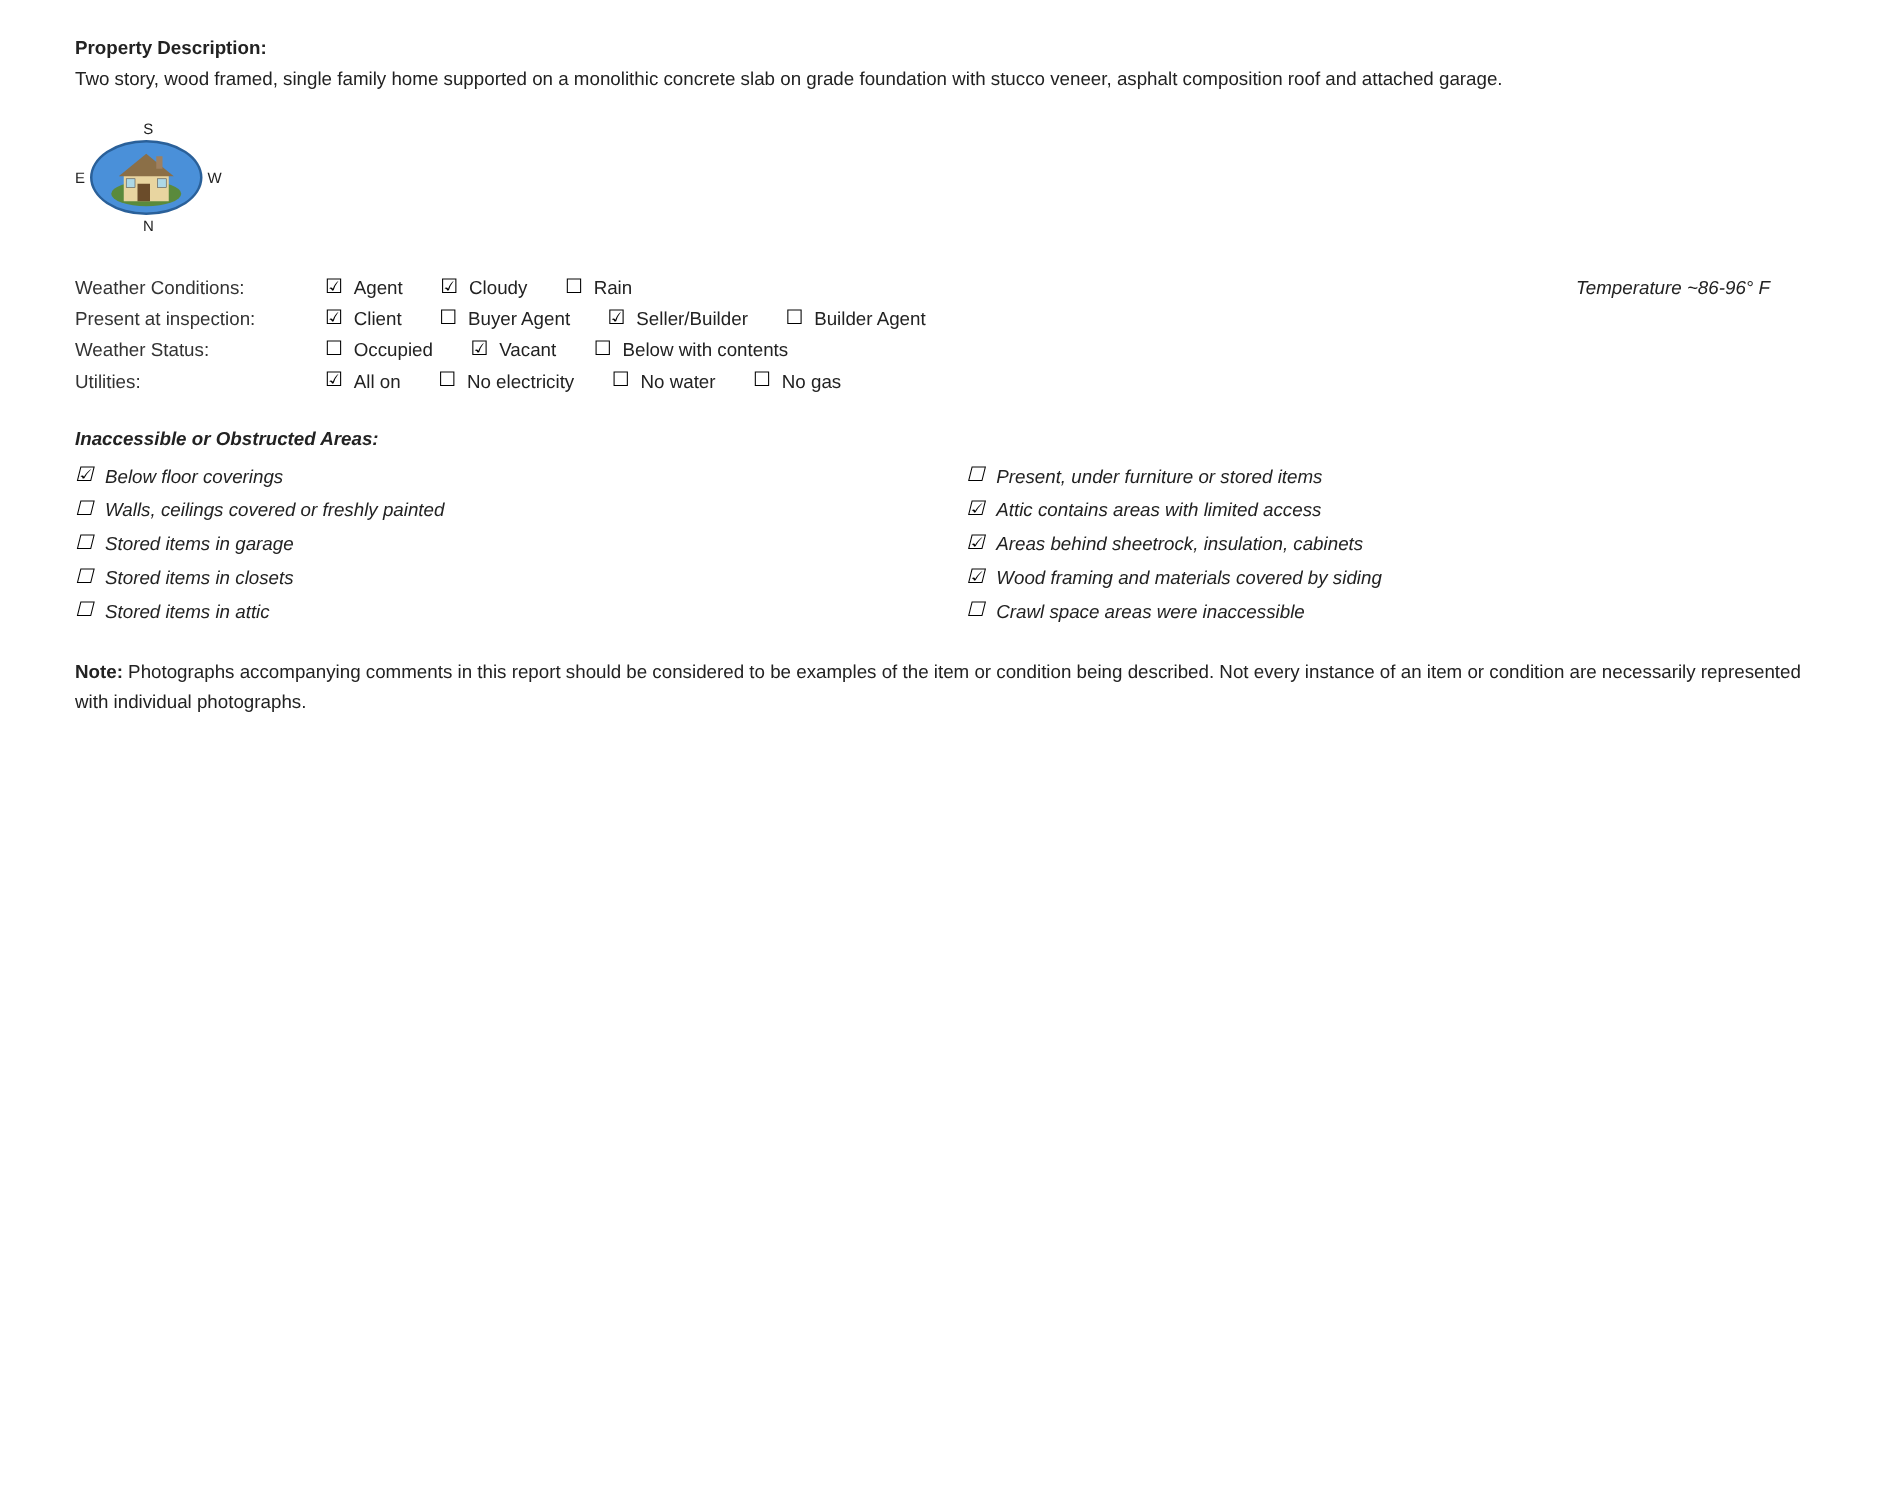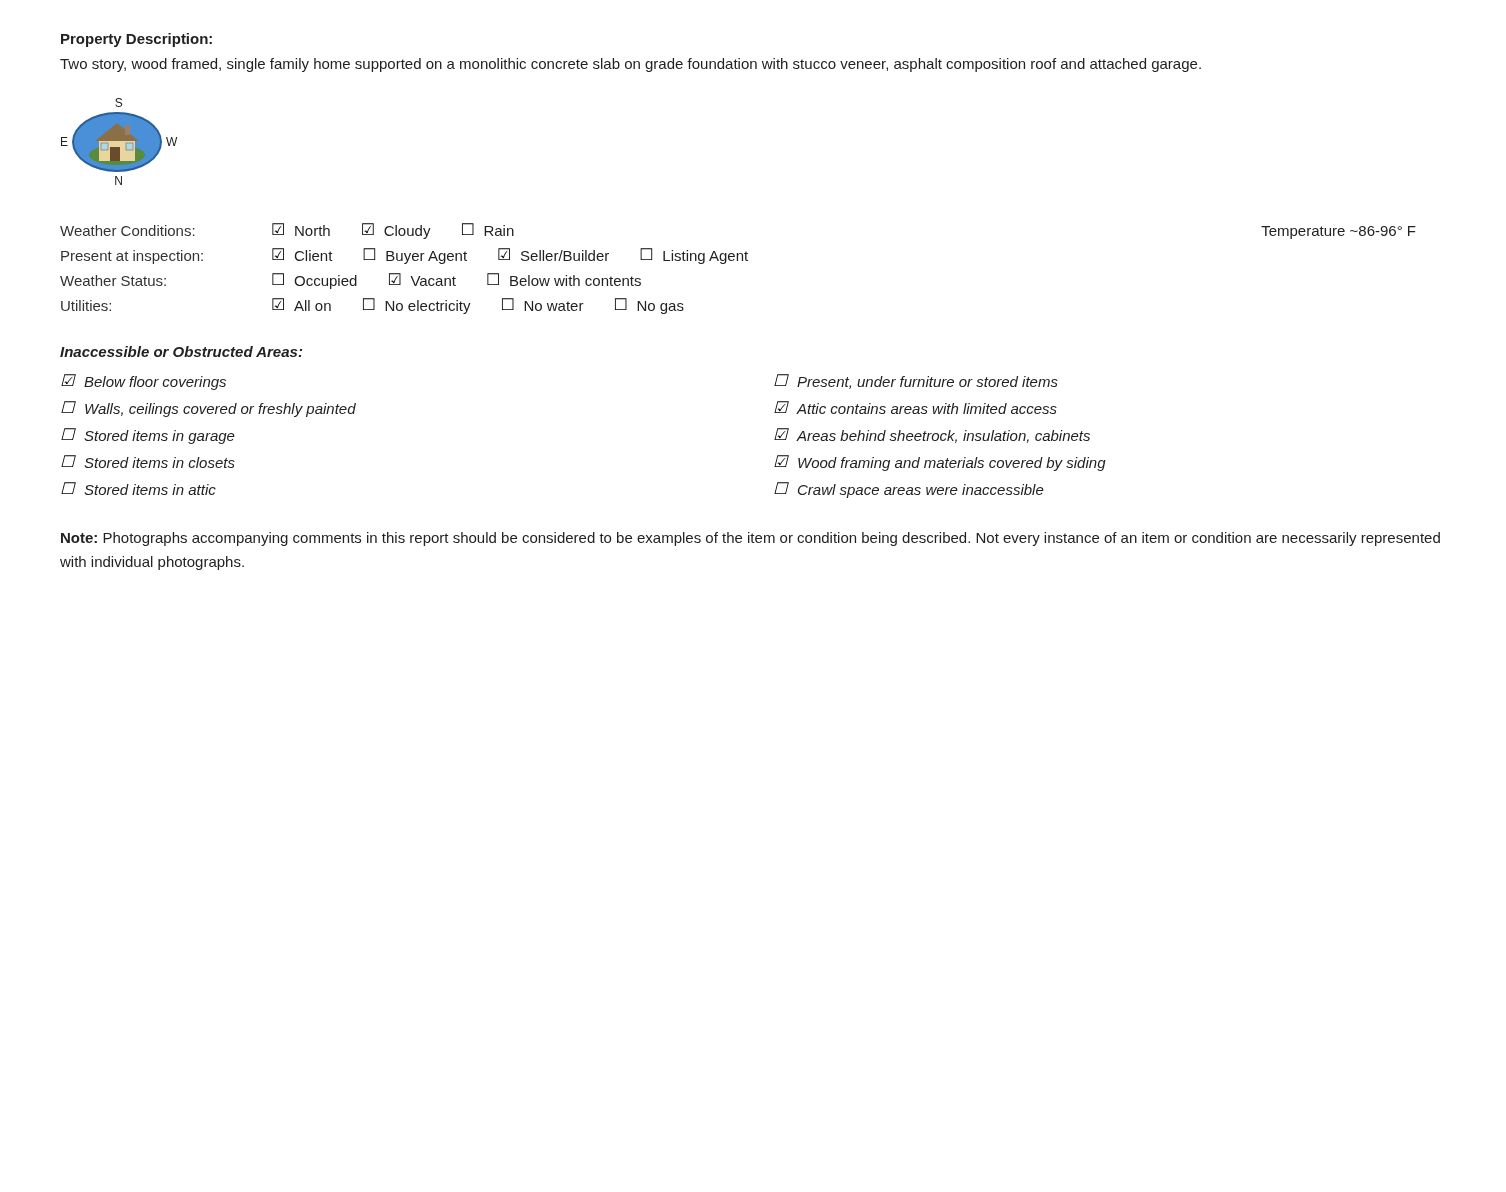--- a/index.html
+++ b/index.html
@@ -88,21 +88,21 @@
 
     .conditions-table {
       margin-top: 8px;
       width: 100%;
     }
 
     .condition-row {
       display: flex;
       align-items: center;
       padding: 4px 0;
-      gap: 11px;
+      gap: 0;
     }
 
     .condition-label {
       width: 200px;
       min-width: 200px;
       color: #333;
     }
 
     .condition-options {
       display: flex;
@@ -160,20 +160,21 @@
       line-height: 1.6;
     }
 
     .bold-note {
       font-weight: bold;
     }
 
     .temperature-text {
       margin-left: auto;
       white-space: nowrap;
+      font-style: italic;
     }
   </style>
 </head>
 <body>
 
 <div class="property-description">
   <div class="section-title">Property Description:</div>
   <p>Two story, wood framed, single family home supported on a monolithic concrete slab on grade foundation with stucco veneer, asphalt composition roof and attached garage.</p>
 </div>
 
@@ -208,21 +209,21 @@
 </div>
 
 <div class="inspection-conditions">
   <div class="conditions-table">
 
     <div class="condition-row">
       <div class="condition-label">Weather Conditions:</div>
       <div class="condition-options">
         <div class="checkbox-item">
           <span class="checkbox-symbol checked">☑</span>
-          <span>North</span>
+          <span>Agent</span>
         </div>
         <div class="checkbox-item">
           <span class="checkbox-symbol checked">☑</span>
           <span>Cloudy</span>
         </div>
         <div class="checkbox-item">
           <span class="checkbox-symbol unchecked">☐</span>
           <span>Rain</span>
         </div>
         <div class="checkbox-item temperature-text">
@@ -241,21 +242,21 @@
         <div class="checkbox-item">
           <span class="checkbox-symbol unchecked">☐</span>
           <span>Buyer Agent</span>
         </div>
         <div class="checkbox-item">
           <span class="checkbox-symbol checked">☑</span>
           <span>Seller/Builder</span>
         </div>
         <div class="checkbox-item">
           <span class="checkbox-symbol unchecked">☐</span>
-          <span>Listing Agent</span>
+          <span>Builder Agent</span>
         </div>
       </div>
     </div>
 
     <div class="condition-row">
       <div class="condition-label">Weather Status:</div>
       <div class="condition-options">
         <div class="checkbox-item">
           <span class="checkbox-symbol unchecked">☐</span>
           <span>Occupied</span>

